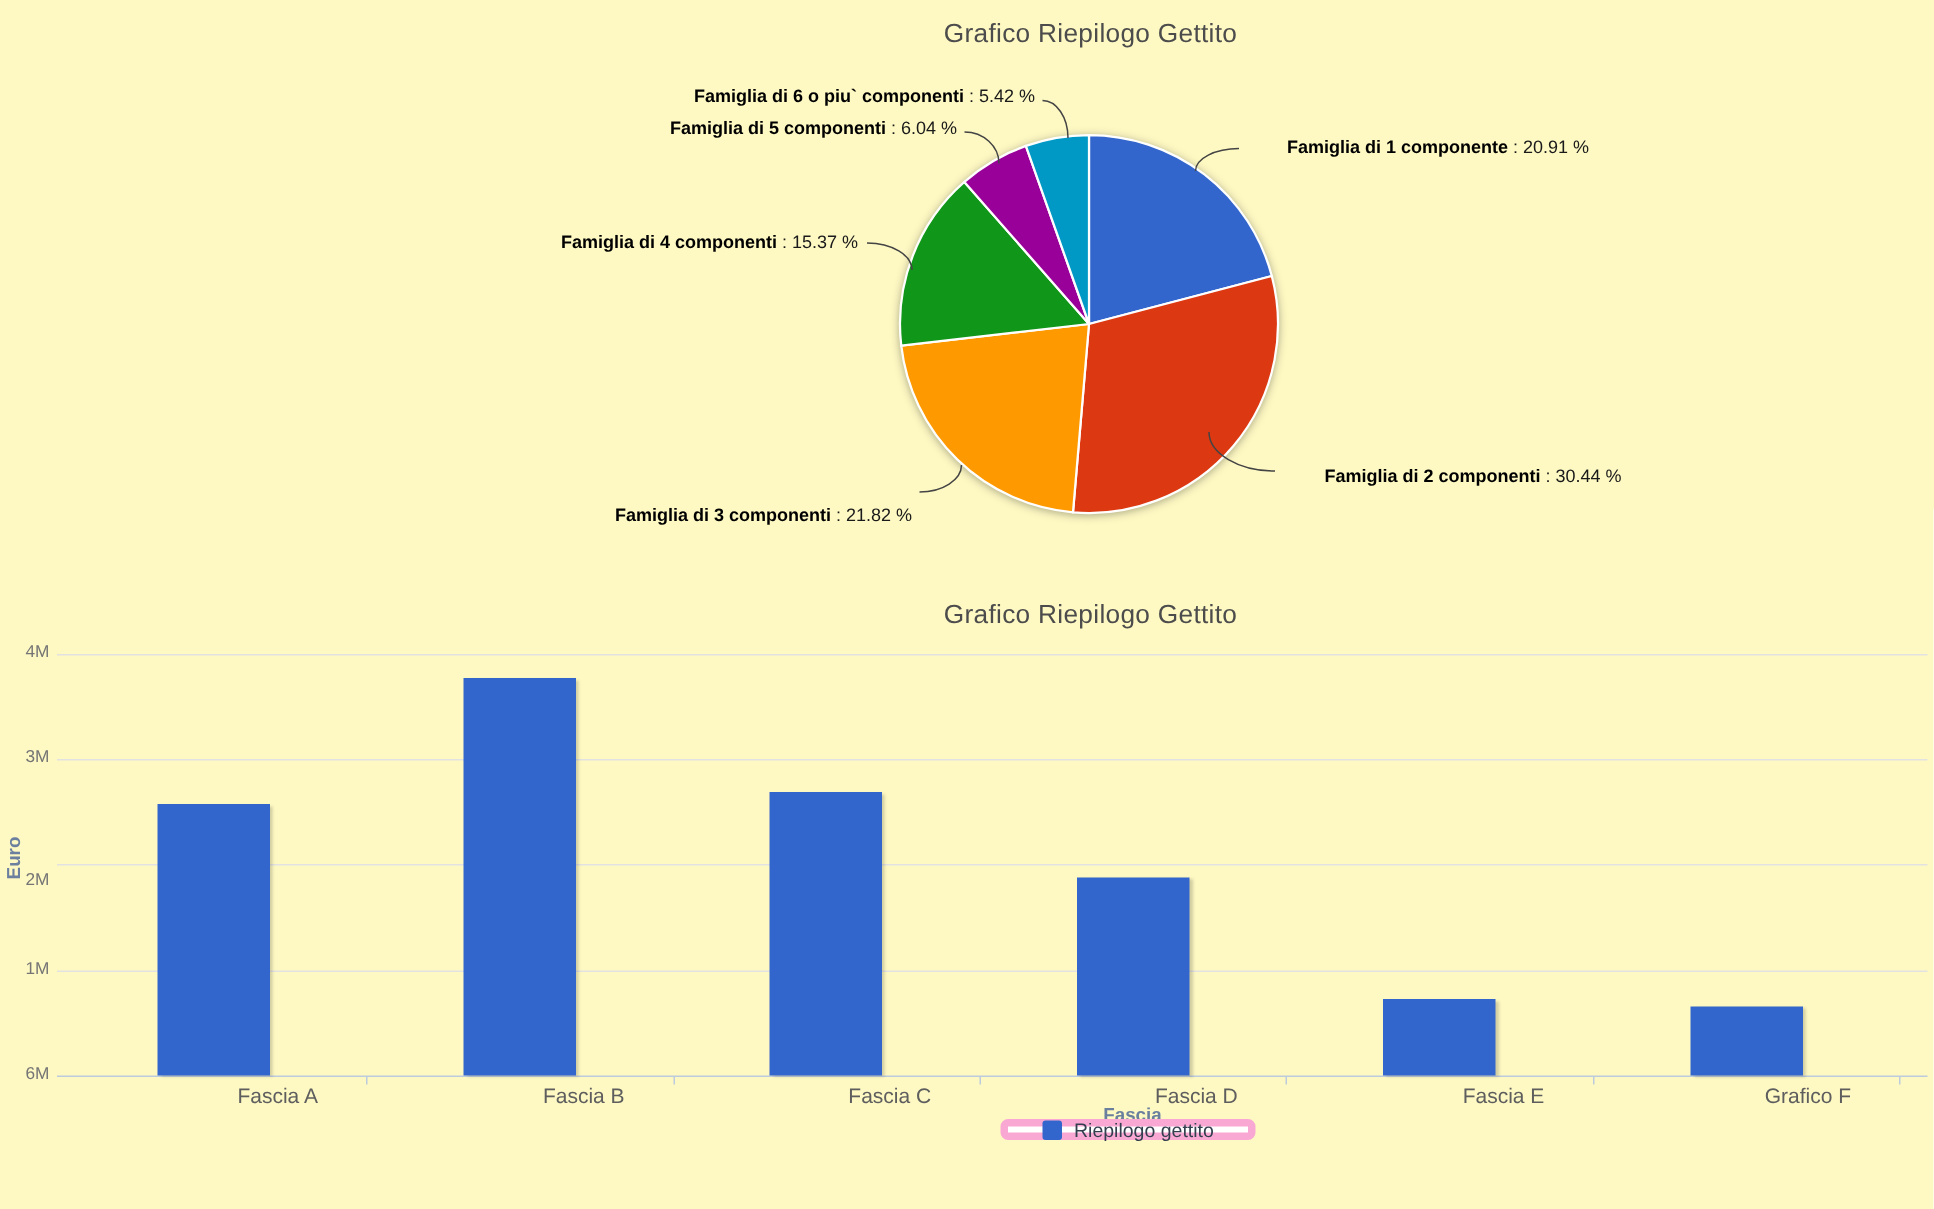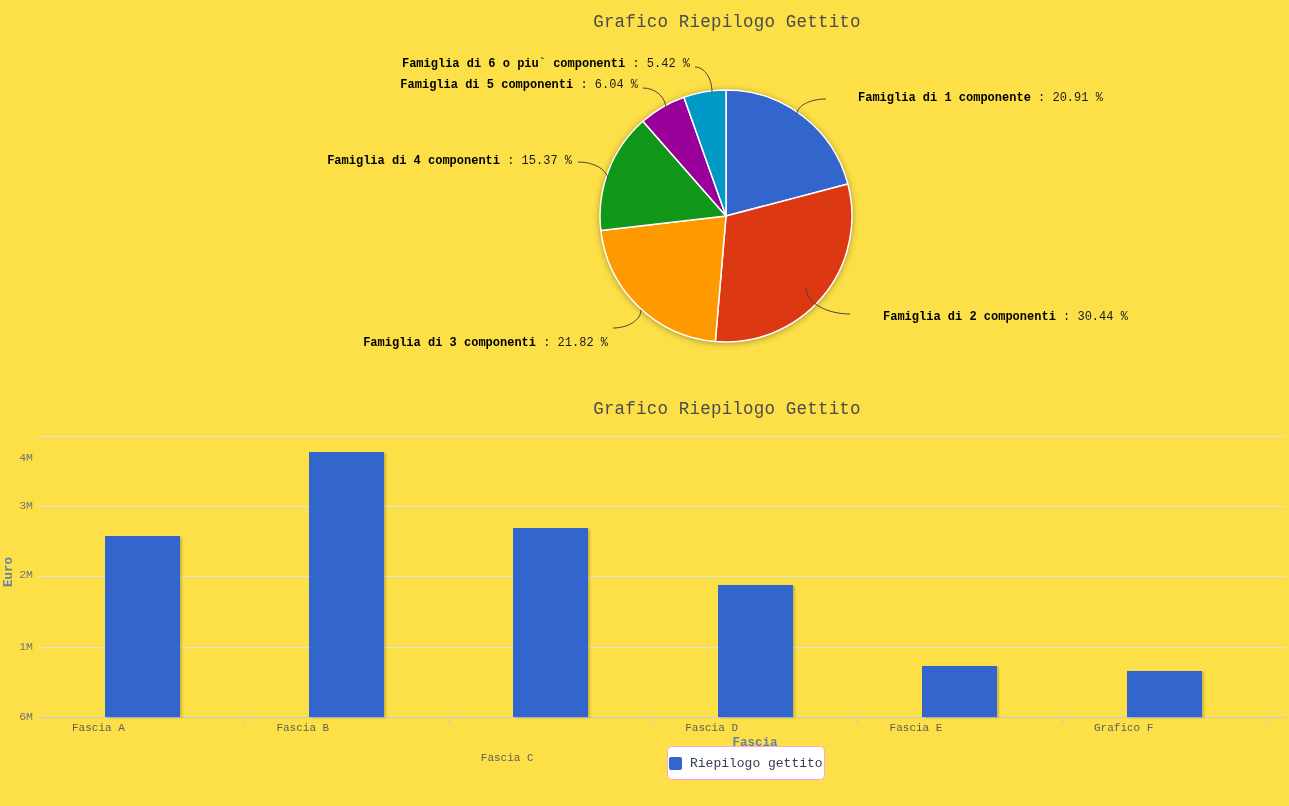--- a/index.html
+++ b/index.html
@@ -1,18 +1,18 @@
 <!DOCTYPE html>
 <html><head>
 <meta charset="utf-8">
 <style>
   html,body { margin:0; padding:0; background:#ffffff; }
   .page {
-    position:relative; width:1289px; height:806px; background:#fde047;
-    font-family:Liberation Mono, monospace; overflow:hidden;
+    position:relative; width:1289px; height:806px; background:#fef9c3;
+    font-family:Liberation Sans, sans-serif; overflow:hidden;
   }
   .layer { position:absolute; left:0; top:0; width:1289px; height:806px; }
 
   .chart-title {
     position:absolute; left:0; width:1454px; text-align:center;
     font-size:17.5px; color:#4c4c4c; letter-spacing:0.2px;
   }
   #pie-title { top:12px; }
   #bar-title { top:399px; }
 
@@ -33,37 +33,37 @@
   .bar {
     position:absolute;
     box-shadow: 2px 1px 2px rgba(0,0,0,0.18);
   }
 
   .ytick {
     position:absolute; left:0; width:33px; text-align:right;
     font-size:11.5px; color:#757575;
   }
   .xtick {
-    position:absolute; width:140px; text-align:left;
-    font-size:11px; color:#5e5e5e;
+    position:absolute; width:140px; text-align:right;
+    font-size:14px; color:#5e5e5e;
   }
 
   .y-axis-title {
     position:absolute; left:-21px; top:565px; width:60px; text-align:center;
     transform:rotate(-90deg); font-weight:bold; font-size:12.5px; color:#6b7f9e;
   }
   .x-axis-title {
     position:absolute; left:695px; top:736px; width:120px; text-align:center;
     font-weight:bold; font-size:12.5px; color:#6b7f9e;
   }
 
   .legend {
-    position:absolute; left:667px; top:746px; height:34px; box-sizing:border-box;
-    border:1px solid #f9a8d4; border-radius:5px; background:#ffffff;
-    display:flex; align-items:center; gap:8px; padding:0 1px;
+    position:absolute; left:667px; top:746px; height:14px; box-sizing:border-box;
+    border:5px solid #f9a8d4; border-radius:5px; background:#ffffff;
+    display:flex; align-items:center; gap:8px; padding:0 23px;
     font-size:13px; color:#333f4f;
   }
   .legend-swatch { width:13px; height:13px; border-radius:2px; display:inline-block; }
 </style>
 </head>
 <body>
 
 <div class="page">
 
   <section class="layer">
@@ -96,37 +96,37 @@
 
   <section class="layer">
     <div class="chart-title" id="bar-title">Grafico Riepilogo Gettito</div>
 
     <div id="bar-plot">
         <div class="baseline" style="left: 38px; width: 1247px; top: 717px;"></div>
         <div class="ytick" style="top: 710px;">6M</div>
         <div class="gridline" style="left: 38px; width: 1247px; top: 646.7px;"></div>
         <div class="ytick" style="top: 639.7px;">1M</div>
         <div class="gridline" style="left: 38px; width: 1247px; top: 576.4px;"></div>
-        <div class="ytick" style="top: 568px;">2M</div>
+        <div class="ytick" style="top: 581px;">2M</div>
         <div class="gridline" style="left: 38px; width: 1247px; top: 506.1px;"></div>
         <div class="ytick" style="top: 499.1px;">3M</div>
         <div class="gridline" style="left: 38px; width: 1247px; top: 435.8px;"></div>
-        <div class="ytick" style="top: 428.8px; margin-top: 22px;">4M</div>
+        <div class="ytick" style="top: 428.8px;">4M</div>
         <div class="xtickmark" style="left: 244.2px; top: 718px;"></div>
         <div class="xtickmark" style="left: 448.6px; top: 718px;"></div>
         <div class="xtickmark" style="left: 653px; top: 718px;"></div>
         <div class="xtickmark" style="left: 857.4px; top: 718px;"></div>
         <div class="xtickmark" style="left: 1061.8px; top: 718px;"></div>
         <div class="xtickmark" style="left: 1266.2px; top: 718px;"></div>
         <div class="bar" style="left: 104.5px; width: 75px; top: 535.6px; height: 181.4px; background: rgb(51, 102, 204);"></div>
         <div class="xtick" style="left: 72px; top: 722px;">Fascia A</div>
         <div class="bar" style="left: 308.9px; width: 75px; top: 452px; height: 265px; background: rgb(51, 102, 204);"></div>
         <div class="xtick" style="left: 276.4px; top: 722px;">Fascia B</div>
         <div class="bar" style="left: 513.3px; width: 75px; top: 527.9px; height: 189.1px; background: rgb(51, 102, 204);"></div>
-        <div class="xtick" style="left: 480.8px; top: 752px;">Fascia C</div>
+        <div class="xtick" style="left: 480.8px; top: 722px;">Fascia C</div>
         <div class="bar" style="left: 717.7px; width: 75px; top: 584.8px; height: 132.2px; background: rgb(51, 102, 204);"></div>
         <div class="xtick" style="left: 685.2px; top: 722px;">Fascia D</div>
         <div class="bar" style="left: 922.1px; width: 75px; top: 665.7px; height: 51.3px; background: rgb(51, 102, 204);"></div>
         <div class="xtick" style="left: 889.6px; top: 722px;">Fascia E</div>
         <div class="bar" style="left: 1126.5px; width: 75px; top: 670.6px; height: 46.4px; background: rgb(51, 102, 204);"></div>
         <div class="xtick" style="left: 1094px; top: 722px;">Grafico F</div>
       </div>
 
     <div class="y-axis-title">Euro</div>
 

